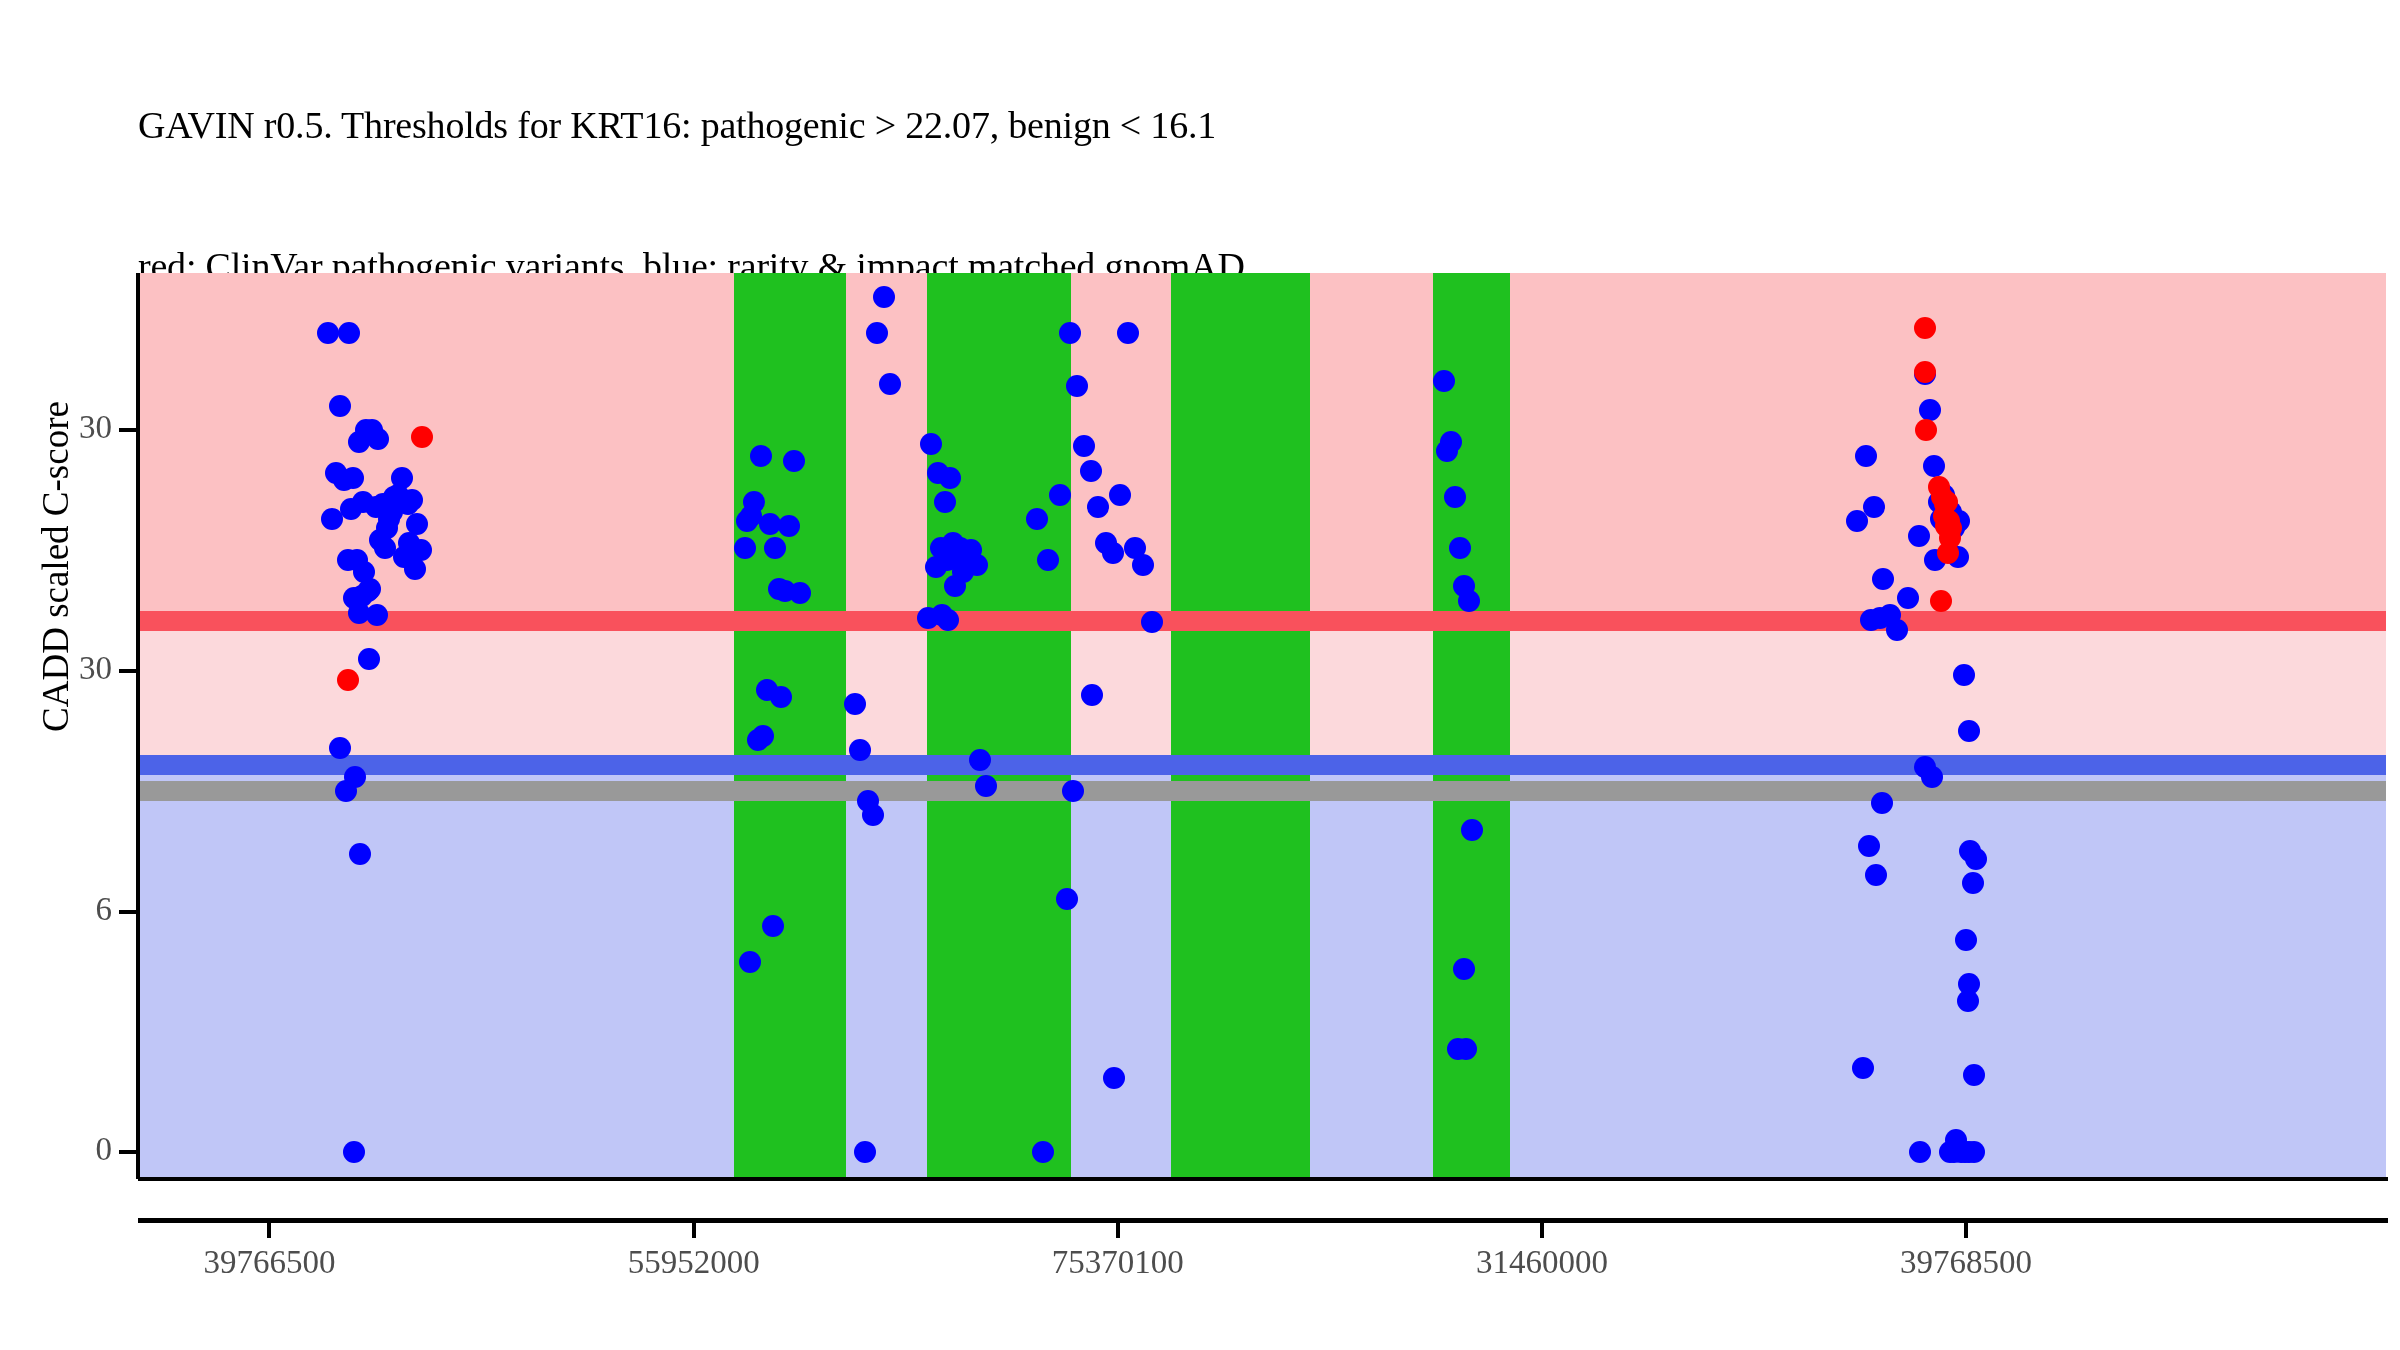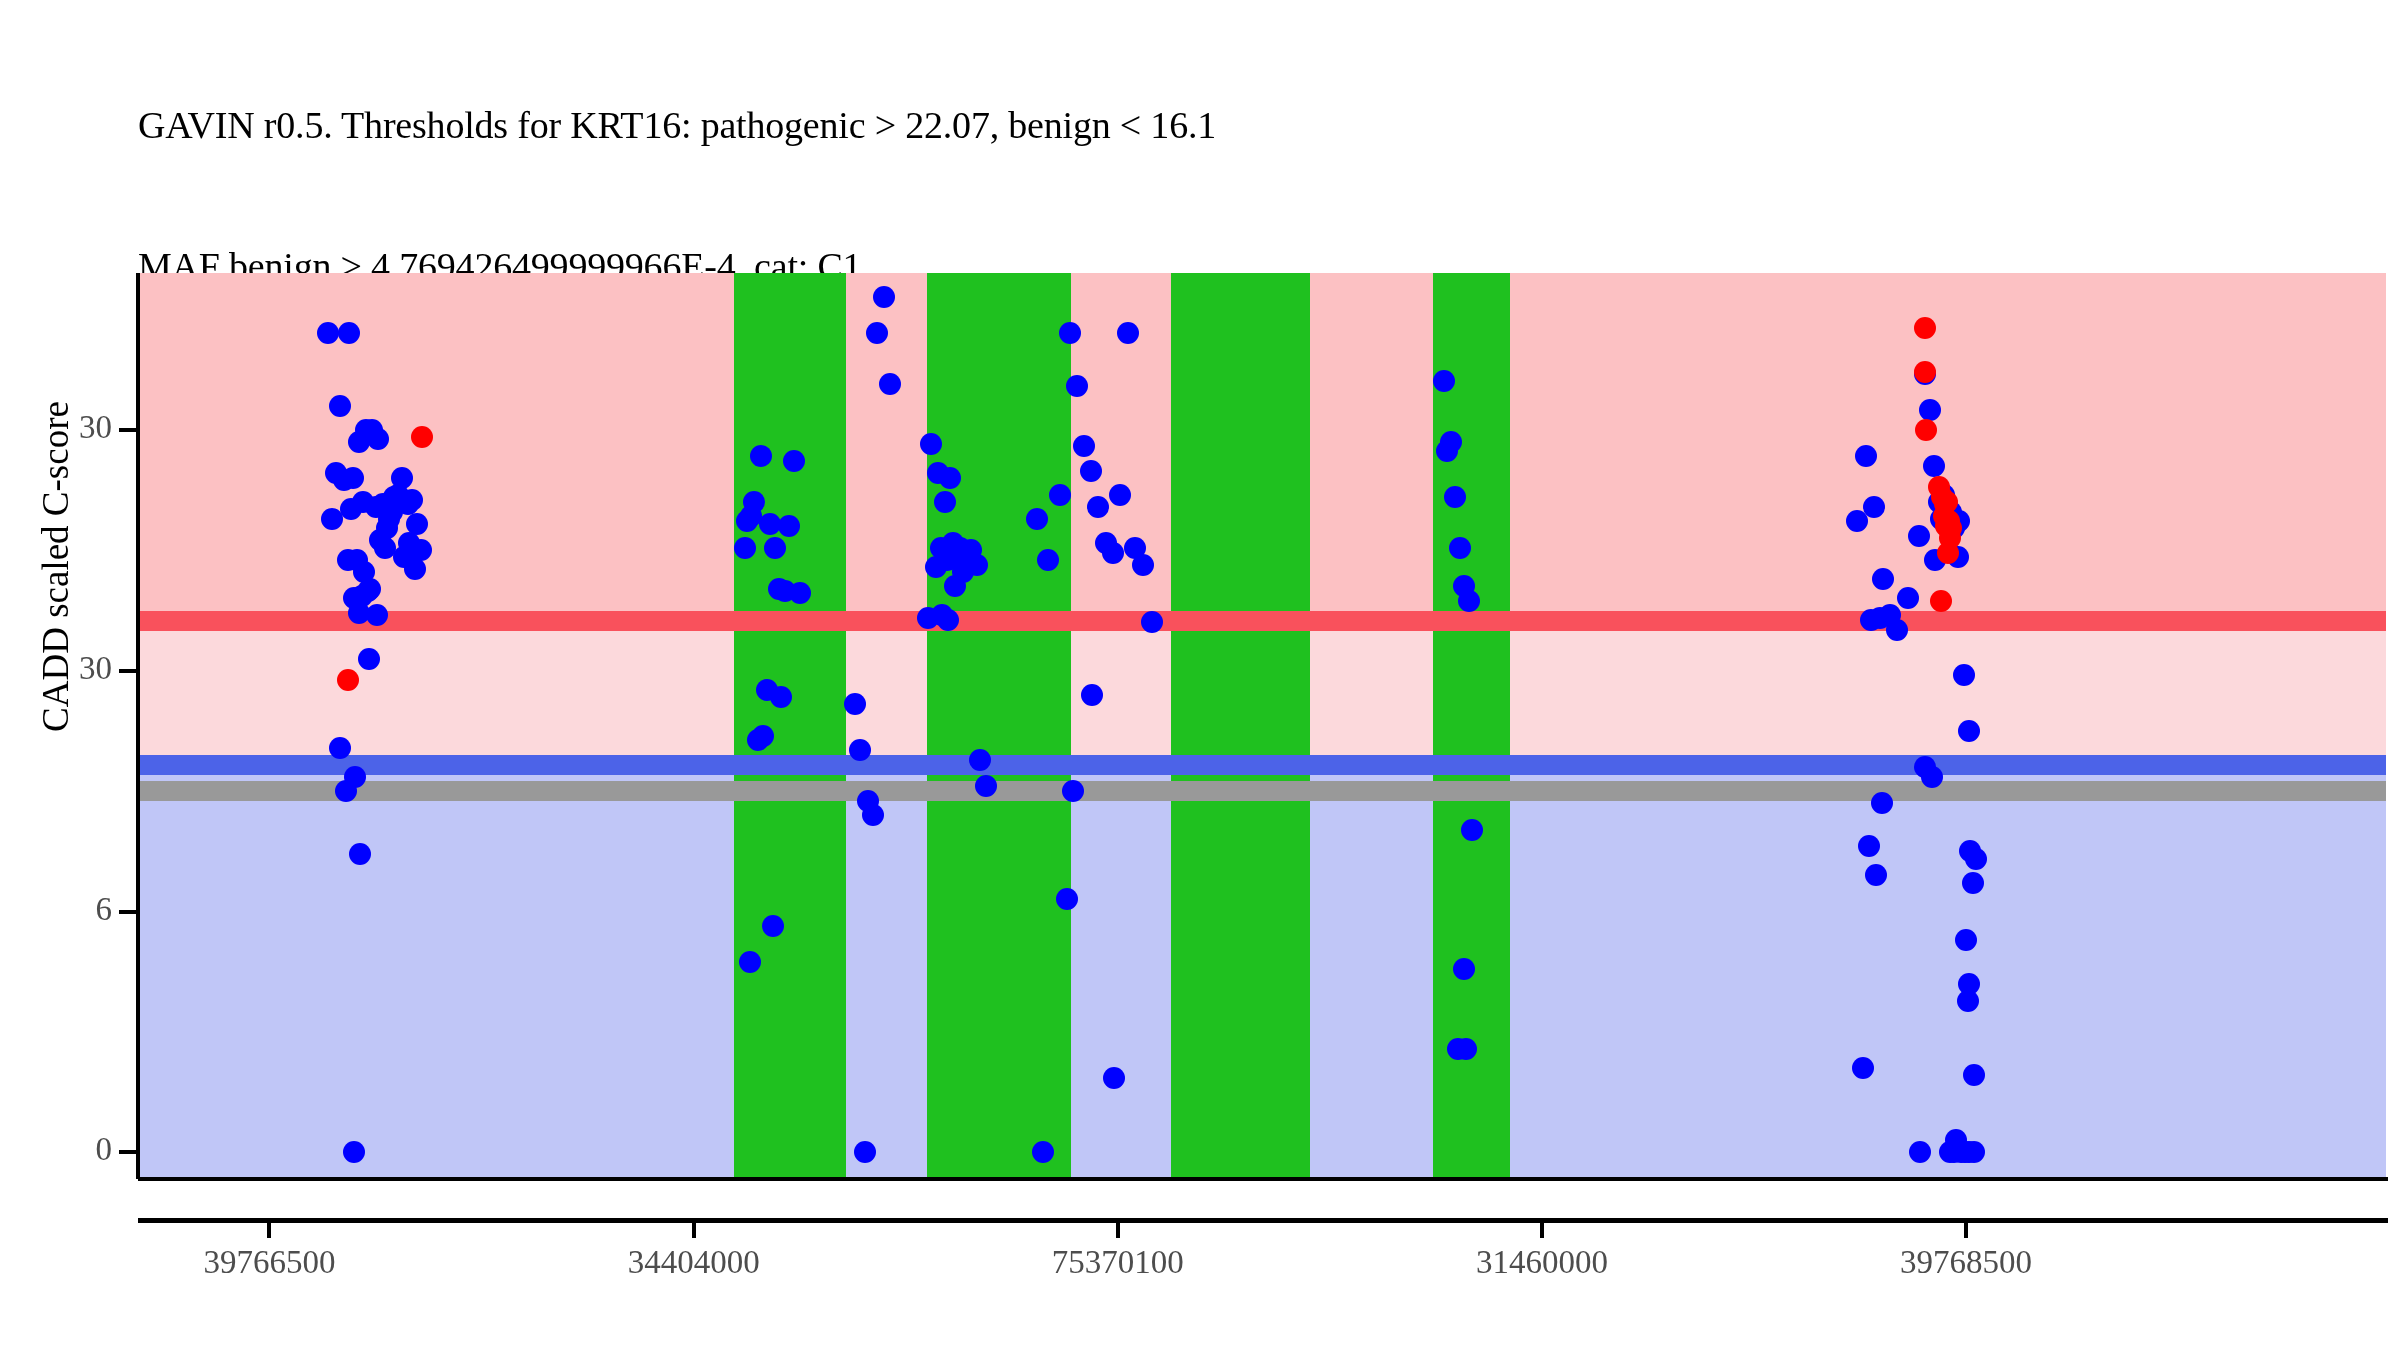--- a/index.html
+++ b/index.html
@@ -143,21 +143,20 @@
     transform: rotate(-90deg);
   }
 </style>
 </head>
 <body>
 
 <div id="figure">
 
   <div class="title-block">
     <span class="title-line">GAVIN r0.5. Thresholds for KRT16: pathogenic &gt; 22.07, benign &lt; 16.1</span>
-    <span class="title-line">MAF benign &gt; 4.769426499999966E-4, cat: C1</span>
     <span class="title-line">red: ClinVar pathogenic variants, blue: rarity &amp; impact matched gnomAD</span>
     <span class="title-line">variants, green: RefSeq exons, grey: genome-wide fallback threshold</span>
   </div>
 
   <div id="panel">
     <div id="bands-layer">
         <div class="band" style="top: 0px; height: 347.702px; background: rgb(252, 193, 195);"></div>
         <div class="band" style="top: 347.702px; height: 143.852px; background: rgb(252, 217, 220);"></div>
         <div class="band" style="top: 491.553px; height: 414.447px; background: rgb(192, 198, 247);"></div>
       </div>
@@ -370,21 +369,21 @@
       <div class="ytick-label" style="top: 890.537px;">6</div>
       <div class="ytick-mark" style="top: 668.58px;"></div>
       <div class="ytick-label" style="top: 649.58px;">30</div>
       <div class="ytick-mark" style="top: 427.622px;"></div>
       <div class="ytick-label" style="top: 408.622px;">30</div>
     </div>
   <div id="xticks-layer">
       <div class="xtick-mark" style="left: 267.487px;"></div>
       <div class="xtick-label" style="left: 269.487px;">39766500</div>
       <div class="xtick-mark" style="left: 691.638px;"></div>
-      <div class="xtick-label" style="left: 693.638px;">34404000</div>
+      <div class="xtick-label" style="left: 693.638px;">55952000</div>
       <div class="xtick-mark" style="left: 1115.79px;"></div>
       <div class="xtick-label" style="left: 1117.79px;">75370100</div>
       <div class="xtick-mark" style="left: 1539.94px;"></div>
       <div class="xtick-label" style="left: 1541.94px;">31460000</div>
       <div class="xtick-mark" style="left: 1964.09px;"></div>
       <div class="xtick-label" style="left: 1966.09px;">39768500</div>
     </div>
 
   <div id="ylabel">CADD scaled C-score</div>
 

